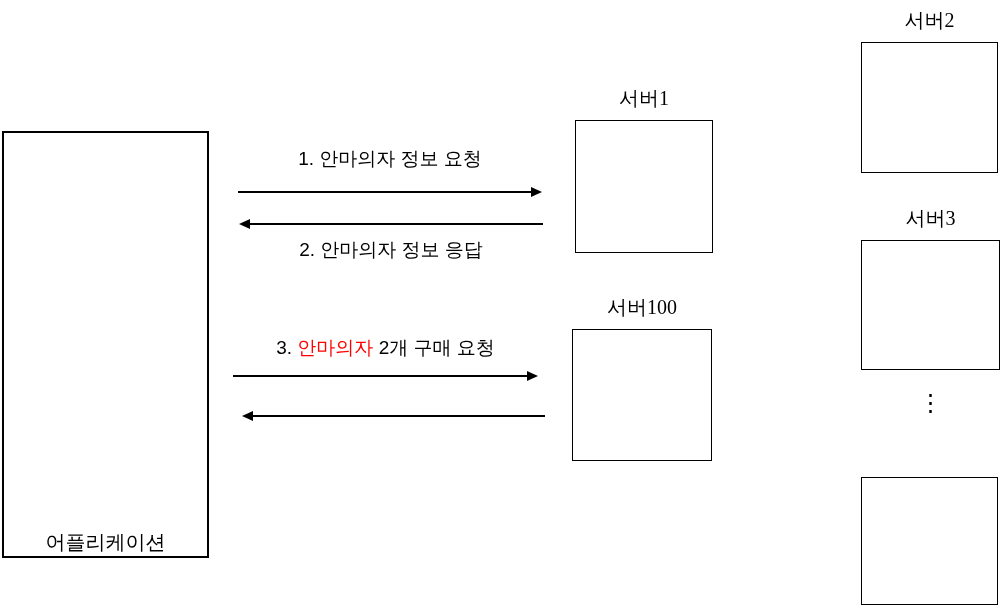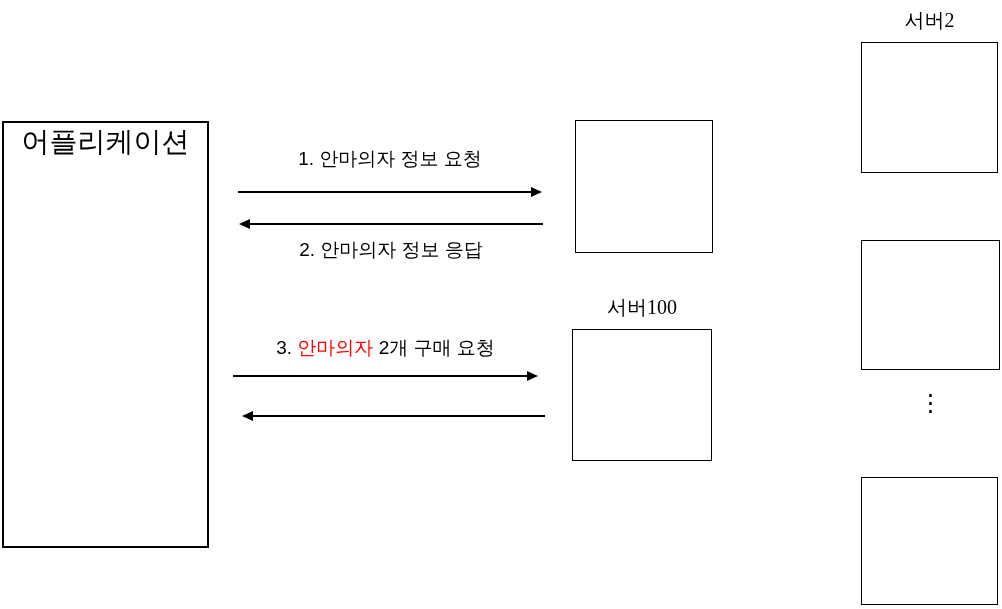--- a/index.html
+++ b/index.html
@@ -17,22 +17,23 @@
     color:var(--stroke);
   }
   .box{
     position:absolute;
     box-sizing:border-box;
     background:var(--bg);
     border:1.5px solid var(--stroke);
   }
   .app-box{
     border-width:2px;
-    display:flex;align-items:flex-start;justify-content:center;
-    font-size:28px;
+    display:flex;align-items:flex-end;justify-content:center;
+    font-size:20px;
+    margin-top:10px;
   }
   .node-label{
     position:absolute;
     text-align:center;
     font-size:20px;
     line-height:24px;
     white-space:nowrap;
     font-family:Liberation Serif, serif;
   }
   .msg-label{
@@ -89,27 +90,29 @@
   <div class="arrow right" style="left:233px;top:371px;width:305px;">
     <div class="shaft"></div>
     <div class="head"></div>
   </div>
 
   <div class="arrow left" style="left:242px;top:411px;width:303px;">
     <div class="shaft"></div>
     <div class="head"></div>
   </div>
 
+  <div class="node-label" style="left:575px;top:86px;width:138px;">서버1</div>
   <div class="box" style="left:575px;top:120px;width:138px;height:133px;"></div>
 
   <div class="node-label" style="left:572px;top:295px;width:140px;">서버100</div>
   <div class="box" style="left:572px;top:329px;width:140px;height:132px;"></div>
 
   <div class="node-label" style="left:861px;top:8px;width:137px;">서버2</div>
   <div class="box" style="left:861px;top:42px;width:137px;height:131px;"></div>
 
+  <div class="node-label" style="left:861px;top:206px;width:139px;">서버3</div>
   <div class="box" style="left:861px;top:240px;width:139px;height:130px;"></div>
 
   <div class="ellipsis" style="left:861px;top:390px;width:139px;">⋮</div>
 
   <div class="box" style="left:861px;top:477px;width:137px;height:128px;"></div>
 
 </div>
 
 </body></html>

